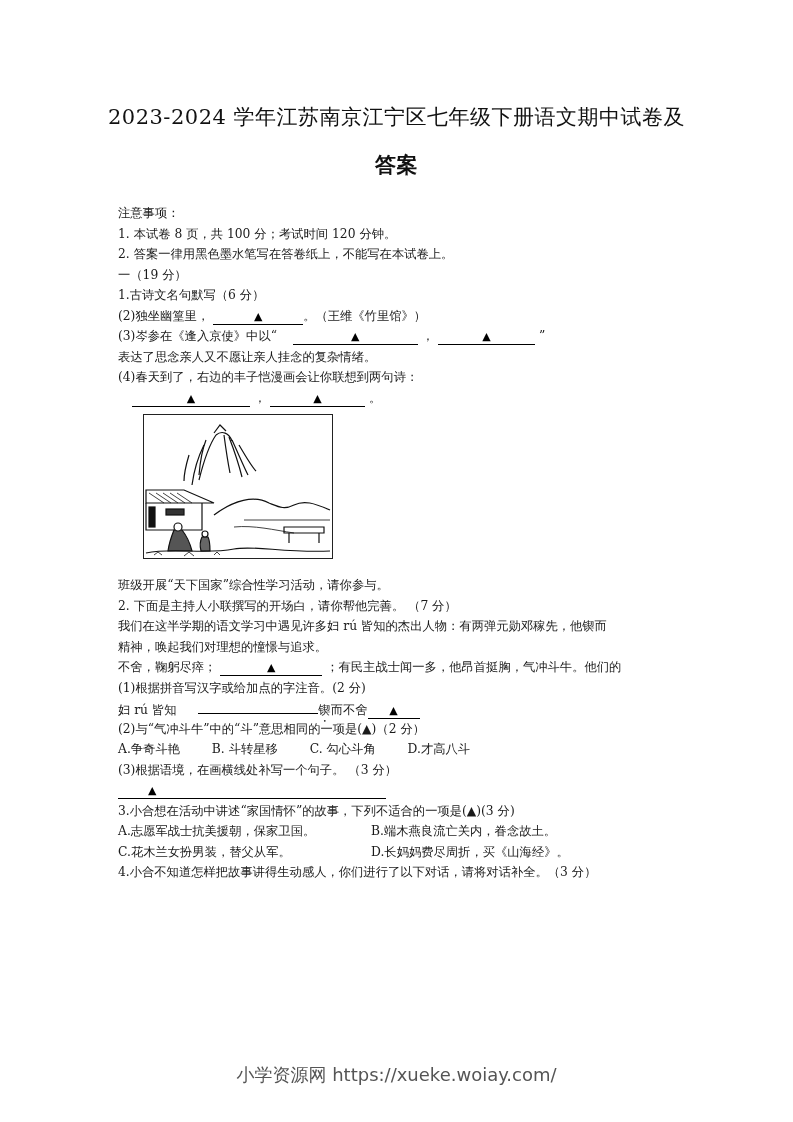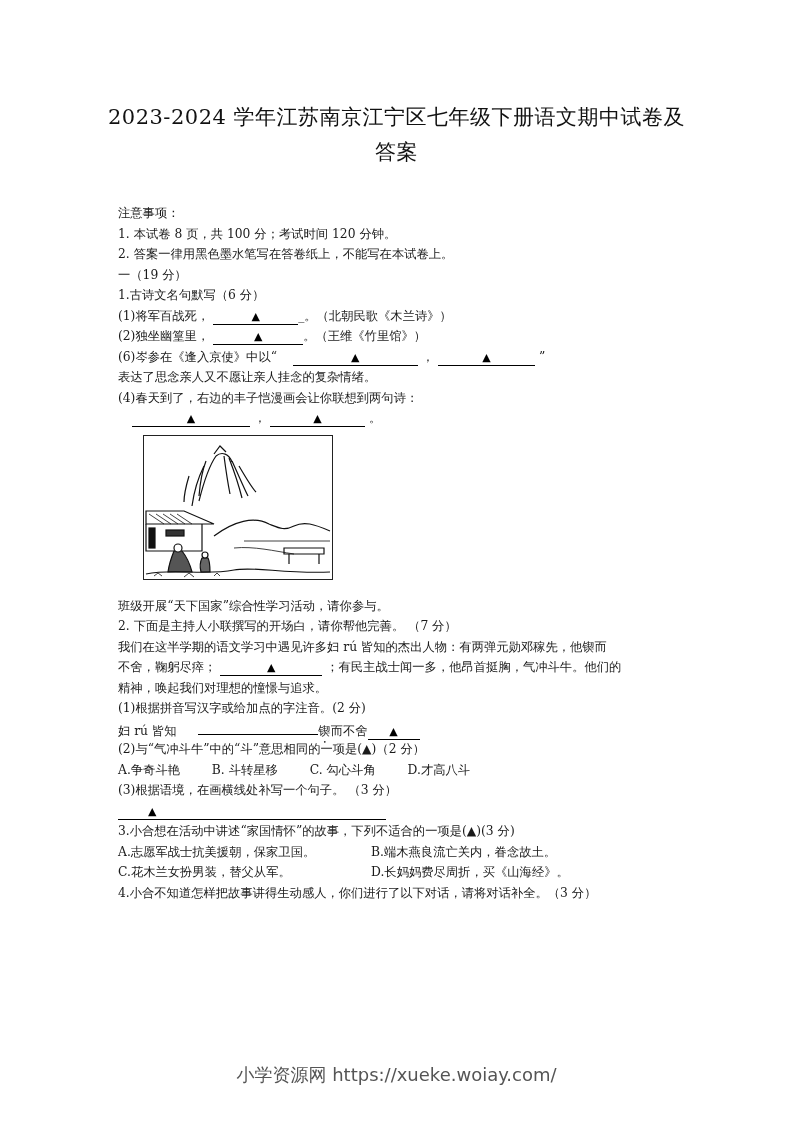--- a/index.html
+++ b/index.html
@@ -6,21 +6,21 @@
   body {
     width: 793px; height: 1122px; position: relative; overflow: hidden;
     font-family: "DejaVu Serif", "Liberation Serif", serif;
     color: #1a1a1a;
   }
   .title {
     position: absolute; left: 0; width: 793px; text-align: center;
     font-size: 21px; letter-spacing: 0.5px; color: #111;
   }
   .t1 { top: 103px; }
-  .t2 { top: 138px; }
+  .t2 { top: 151px; font-weight: bold; }
   .content {
     position: absolute; left: 118px; top: 203px; width: 580px;
     font-size: 12.3px; line-height: 20.5px;
   }
   .line { white-space: nowrap; height: 20.5px; }
   .blank {
     display: inline-block; border-bottom: 1px solid #000; text-align: center;
     height: 15px; line-height: 15px; vertical-align: baseline; position: relative;
   }
   .tri { font-size: 11px; color: #000; }
@@ -43,32 +43,28 @@
 <div class="title t1">2023-2024 学年江苏南京江宁区七年级下册语文期中试卷及</div>
 <div class="title t2">答案</div>
 
 <div class="content">
   <div class="line">注意事项：</div>
   <div class="line">1. 本试卷 8 页，共 100 分；考试时间 120 分钟。</div>
   <div class="line">2. 答案一律用黑色墨水笔写在答卷纸上，不能写在本试卷上。</div>
   <div class="line">一（19 分）</div>
   <div class="line">1.古诗文名句默写（6 分）</div>
 
-  <div class="line">
-    <span>(1)将军百战死，</span>
-    <span class="blank" style="width:85px"><span class="tri">▲</span></span><span>_。（北朝民歌《木兰诗》）</span>
-  </div>
 
   <div class="line">
     <span>(2)独坐幽篁里，</span>
     <span class="blank" style="width:90px"><span class="tri">▲</span></span><span>。（王维《竹里馆》）</span>
   </div>
 
   <div class="line">
-    <span>(6)岑参在《逢入京使》中以“</span>
+    <span>(3)岑参在《逢入京使》中以“</span>
     <span class="gap" style="width:8px"></span>
     <span class="blank" style="width:125px"><span class="tri">▲</span></span>
     <span>，</span>
     <span class="blank" style="width:97px"><span class="tri">▲</span></span>
     <span>”</span>
   </div>
   <div class="line">表达了思念亲人又不愿让亲人挂念的复杂情绪。</div>
   <div class="line">(4)春天到了，右边的丰子恺漫画会让你联想到两句诗：</div>
 
   <div class="line">
@@ -115,26 +111,26 @@
 
         <path d="M2 138 C30 132, 60 140, 90 134 C110 130, 140 138, 186 136"></path>
         <path d="M10 140 l4 -3 l4 3 M40 141 l5 -4 l5 4 M70 140 l3 -3 l3 3" stroke-width="0.8"></path>
       </g>
     </svg>
   </div>
 
   <div class="line" style="margin-top:16px">班级开展“天下国家”综合性学习活动，请你参与。</div>
   <div class="line">2. 下面是主持人小联撰写的开场白，请你帮他完善。  （7 分）</div>
   <div class="line">我们在这半学期的语文学习中遇见许多妇 rú 皆知的杰出人物：有两弹元勋邓稼先，他锲而</div>
+  <div class="line">精神，唤起我们对理想的憧憬与追求。</div>
   <div class="line">
     <span>不舍，鞠躬尽瘁；</span>
     <span class="blank" style="width:102px"><span class="tri">▲</span></span>
     <span>；有民主战士闻一多，他昂首挺胸，气冲斗牛。他们的</span>
   </div>
-  <div class="line">精神，唤起我们对理想的憧憬与追求。</div>
   <div class="line">(1)根据拼音写汉字或给加点的字注音。(2 分)</div>
   <div class="line">
     <span>妇 rú 皆知</span>
     <span class="gap" style="width:14px"></span>
     <span class="blank" style="width:120px"></span><span class="dot">锲</span><span>而不舍</span><span class="blank" style="width:52px"><span class="tri">▲</span></span>
   </div>
   <div class="line">(2)与“气冲斗牛”中的“斗”意思相同的一项是(▲)（2 分）</div>
   <div class="line">
     <span>A.争奇斗艳</span>
     <span class="gap" style="width:24px"></span>

